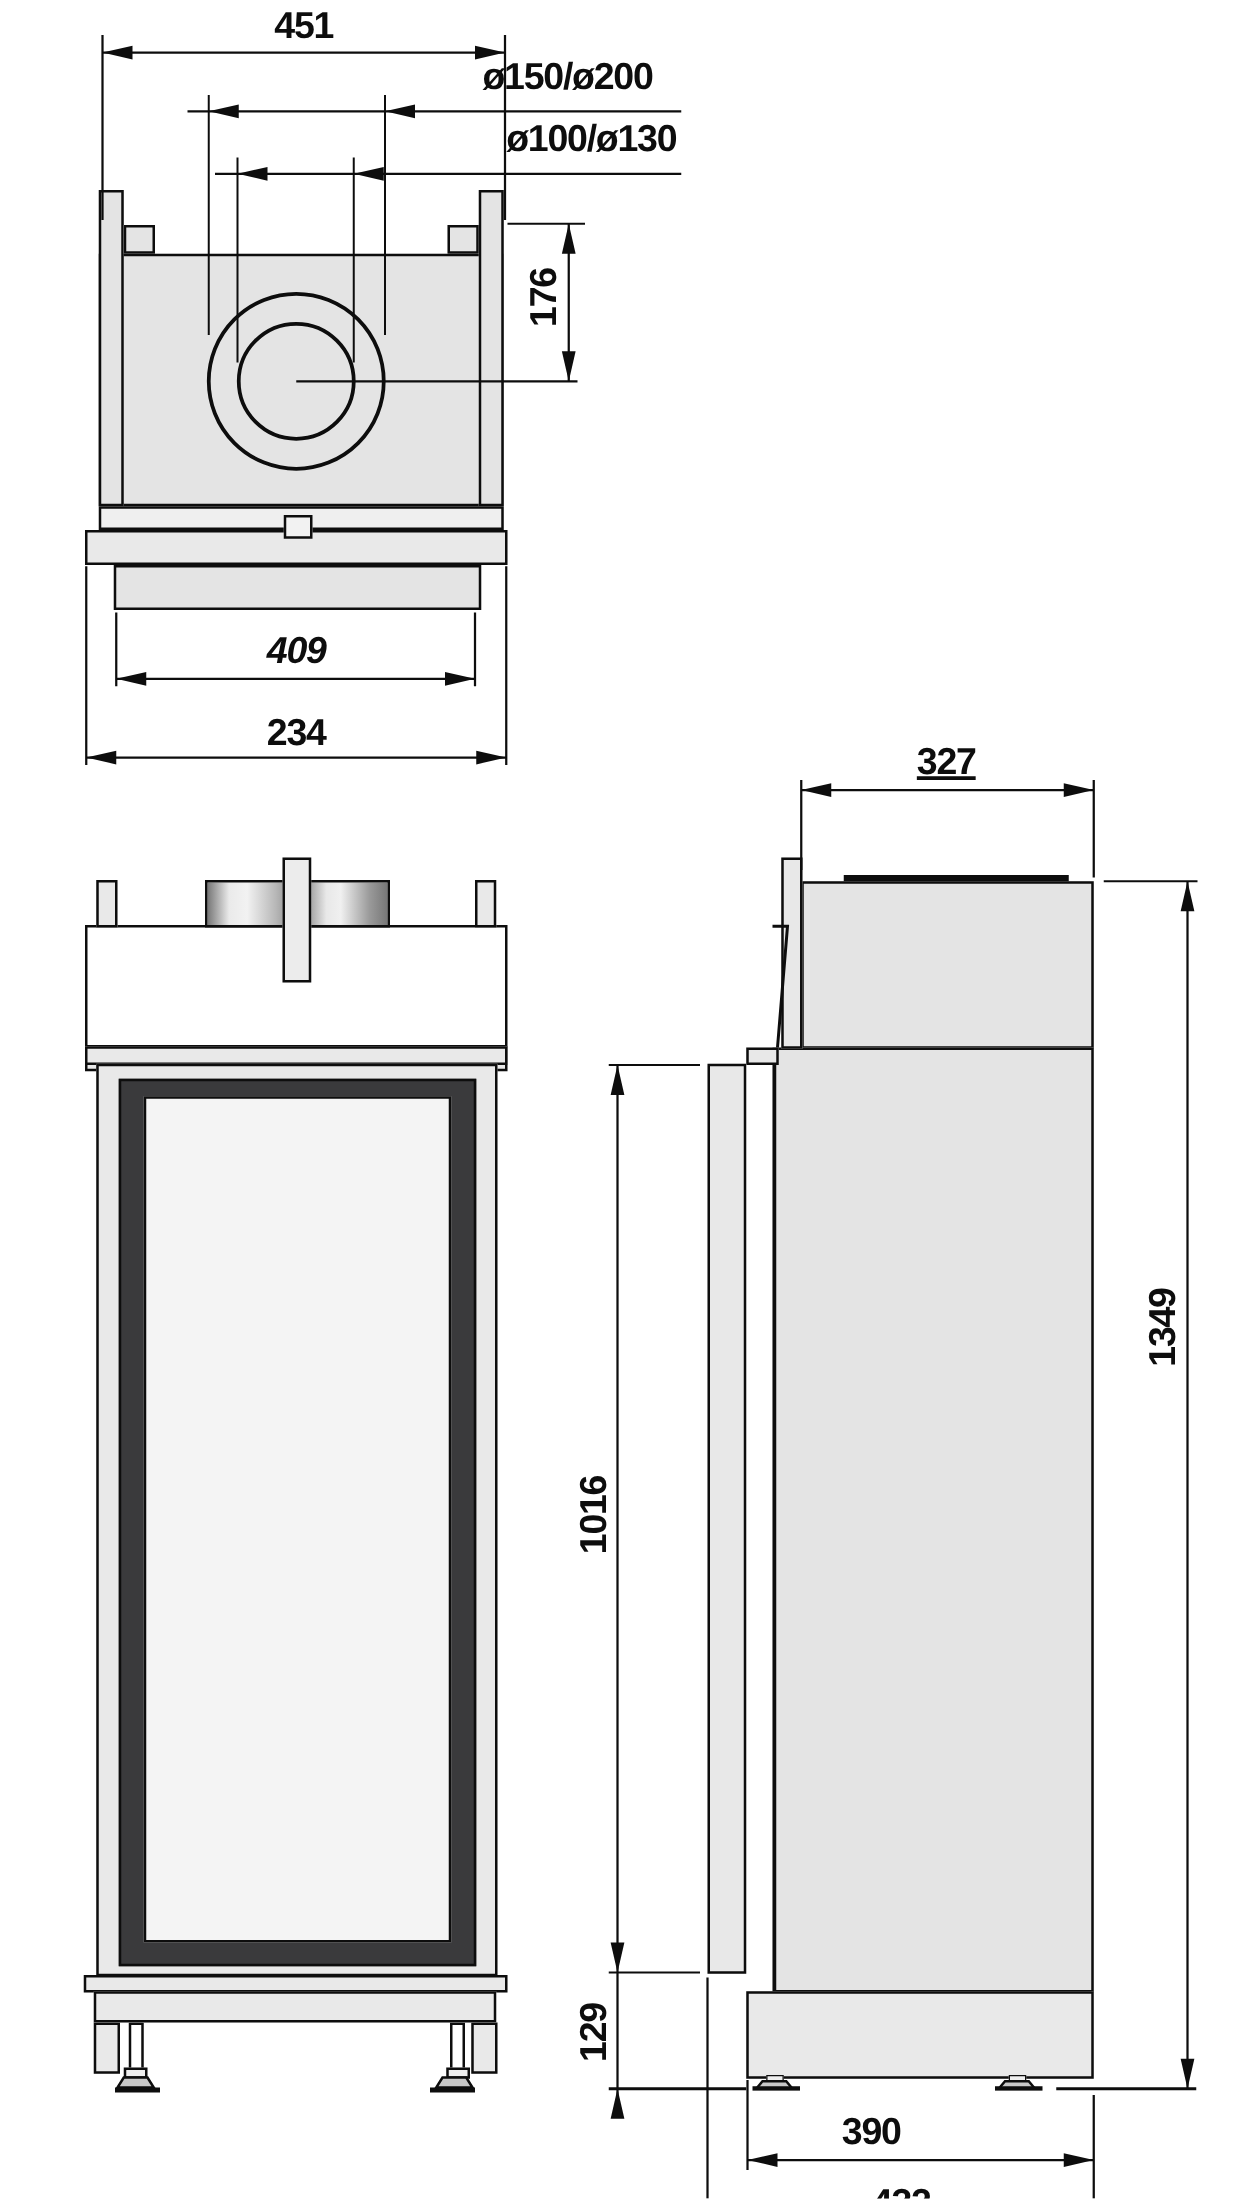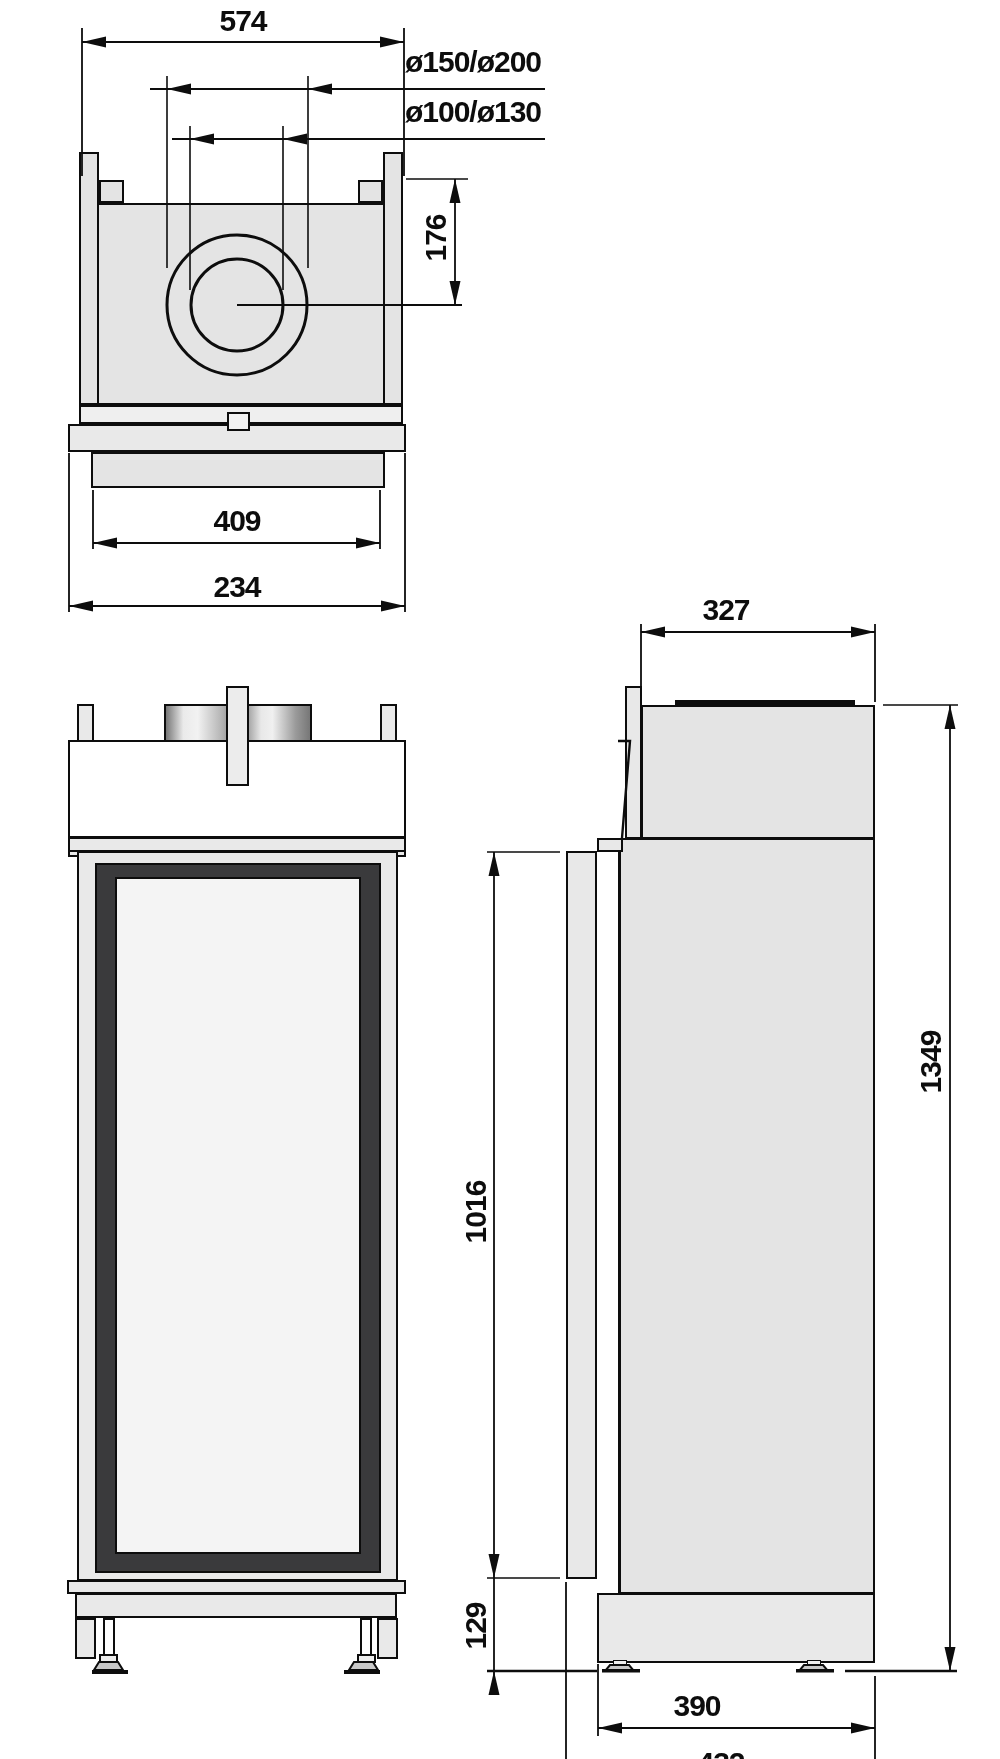--- a/index.html
+++ b/index.html
@@ -175,26 +175,26 @@
     </g>
 
     <g>
       <polygon class="pad" points="610,1665 629,1665 634,1671 605,1671"></polygon>
       <rect class="footbase" x="602" y="1669" width="38" height="3.5"></rect>
       <polygon class="pad" points="804,1665 823,1665 828,1671 799,1671"></polygon>
       <rect class="footbase" x="796" y="1669" width="38" height="3.5"></rect>
     </g>
   </svg>
 
-  <div class="dim-label" style="left:243px;top:21px;">574</div>
-  <div class="dim-label" style="left:473px;top:62px;">ø150/ø200</div>
+  <div class="dim-label" style="left:243px;top:21px;">451</div>
+  <div class="dim-label" style="left:454px;top:62px;">ø150/ø200</div>
   <div class="dim-label" style="left:473px;top:112px;">ø100/ø130</div>
   <div class="dim-label rot" style="left:436px;top:238px;">176</div>
-  <div class="dim-label" style="left:237px;top:521px;">409</div>
+  <div class="dim-label" style="left:237px;top:521px;font-style:italic;">409</div>
   <div class="dim-label" style="left:237px;top:587px;">234</div>
-  <div class="dim-label" style="left:726px;top:610px;">327</div>
+  <div class="dim-label" style="left:757px;top:610px;text-decoration:underline;">327</div>
   <div class="dim-label rot" style="left:476px;top:1212px;">1016</div>
   <div class="dim-label rot" style="left:476px;top:1626px;">129</div>
   <div class="dim-label rot" style="left:931px;top:1062px;">1349</div>
   <div class="dim-label" style="left:697px;top:1706px;">390</div>
   <div class="dim-label" style="left:721px;top:1763px;">432</div>
 
 </div>
 
 </body></html>

